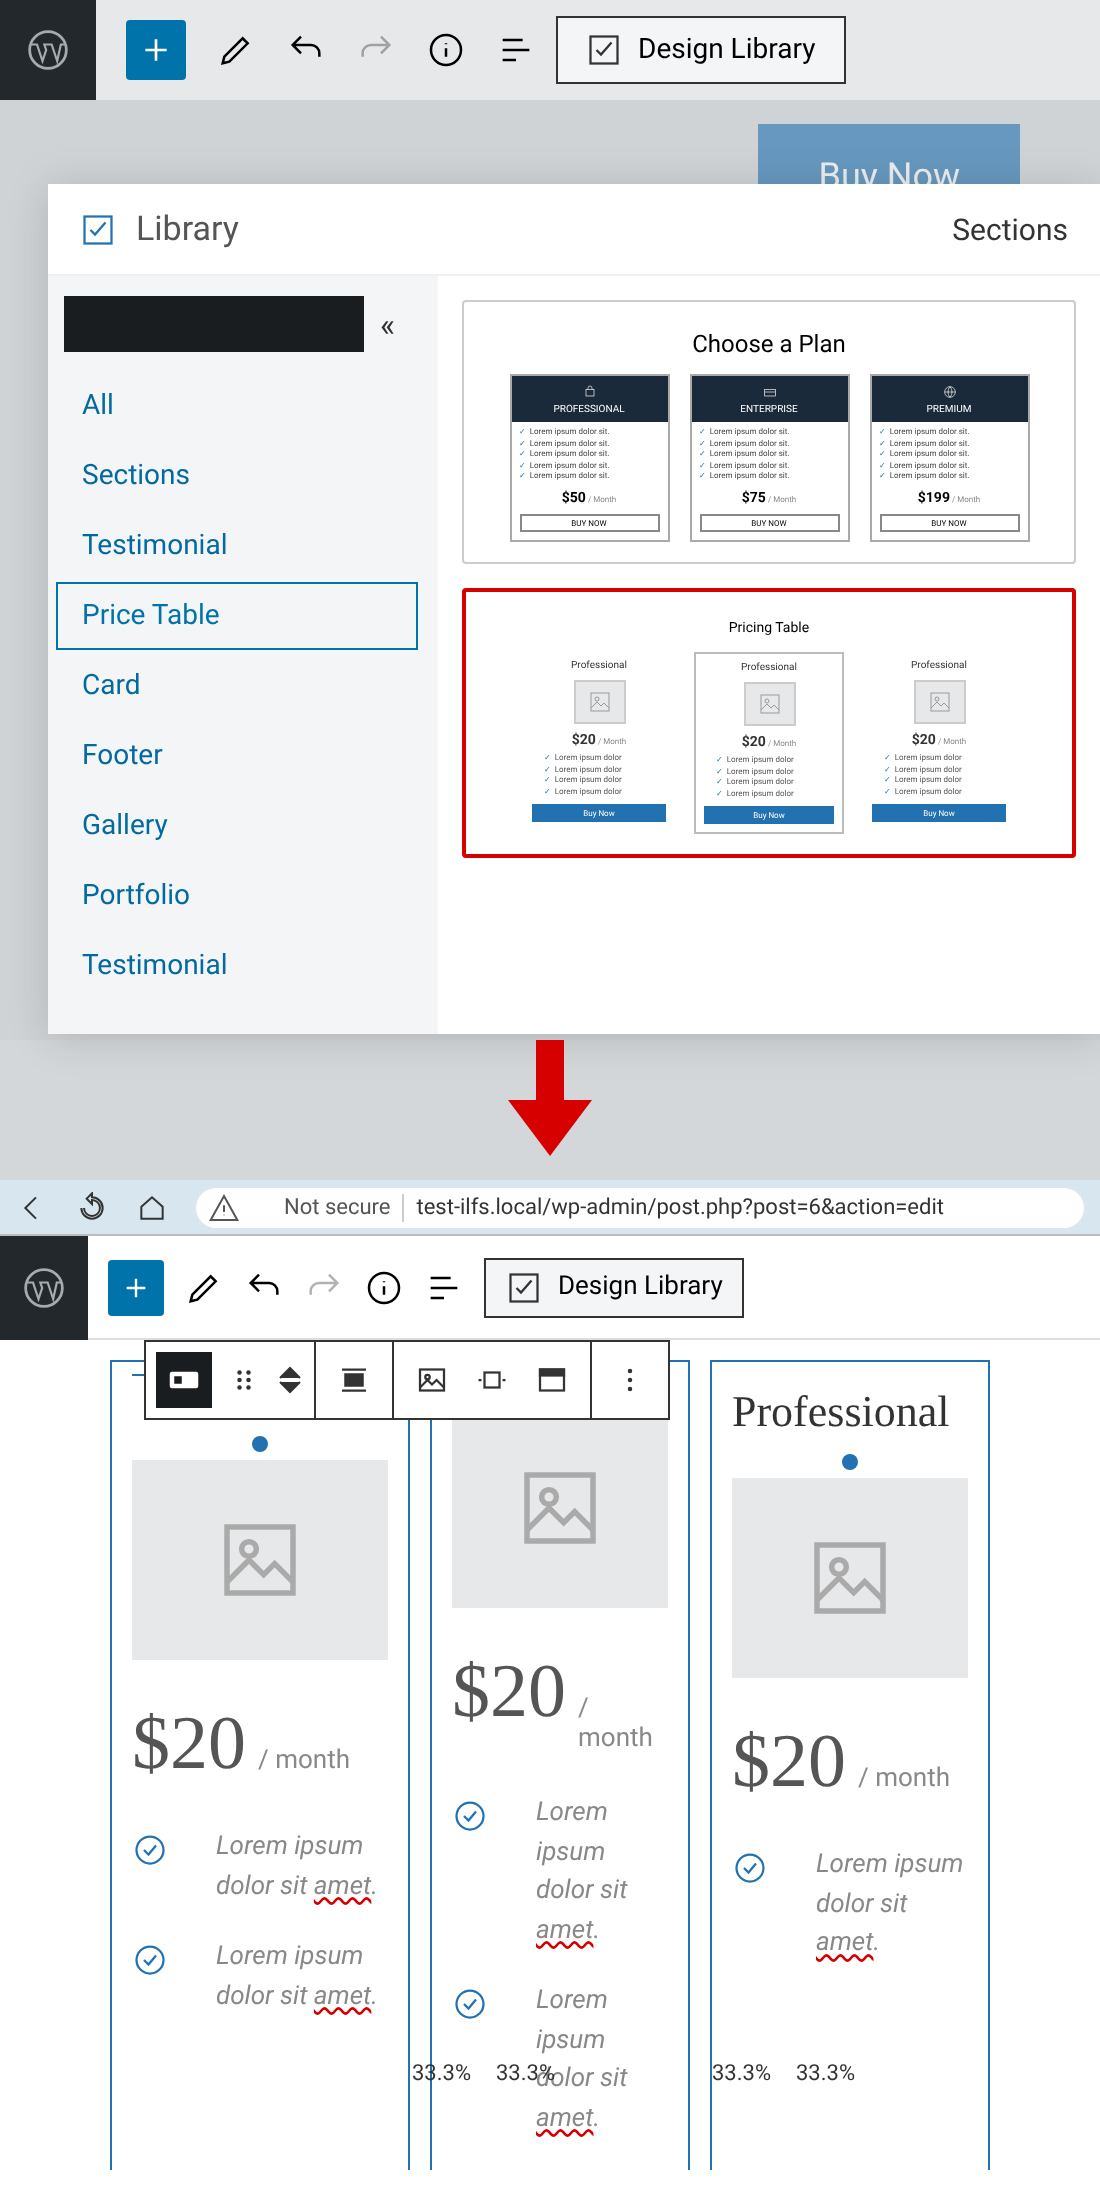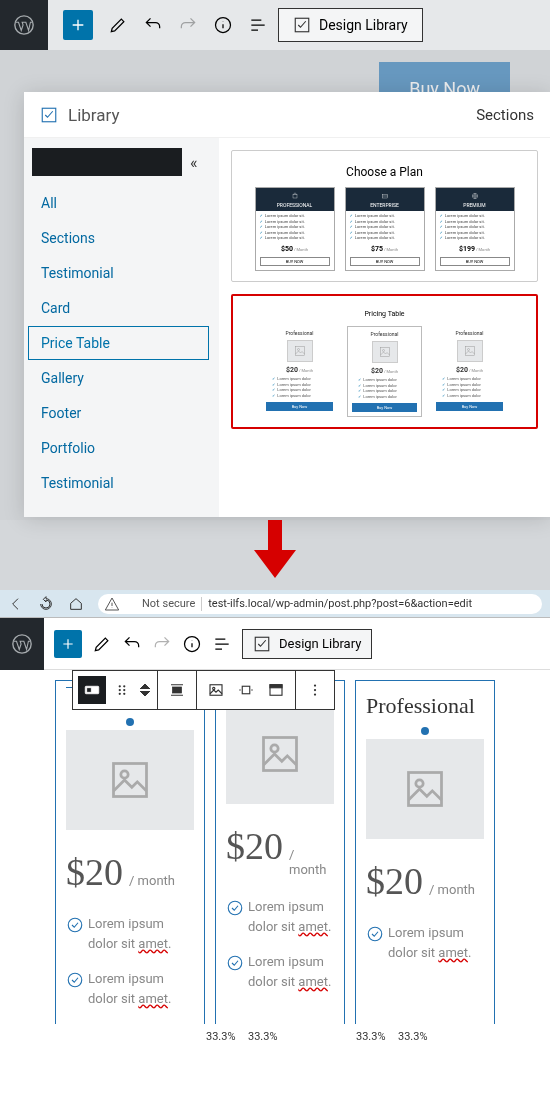--- a/index.html
+++ b/index.html
@@ -80,21 +80,21 @@
 
   .editor { position: relative; padding: 10px 0 0; display:flex; gap:10px; justify-content:center;}
   .col { border-left:1px solid #2271b1; border-right:1px solid #2271b1; border-top:1px solid #2271b1; width:160px; padding:6px 10px 0; position:relative;}
   .col-inner { border-top:1px solid #2271b1;}
   .col-title { font-size:22px; color:#333; font-family: Georgia, serif; margin-bottom: 8px; padding:6px 0 0;}
   .col-img { width: 100%; height: 100px; background: #e6e8ea; display: flex; align-items: center; justify-content: center; margin-bottom: 20px; margin-top:4px;}
   .col-img svg { width: 44px; height: 44px; stroke: #aaa; fill: none; stroke-width:1.5;}
   .price-row { display: flex; align-items: baseline; gap: 6px; margin-bottom: 20px; }
   .price { font-size: 38px; color: #555; font-family: Georgia, serif;}
   .per { font-size: 13px; color: #888; }
-  .feat-row { display: flex; gap: 4px; margin-bottom: 16px; align-items:flex-start;}
+  .feat-row { display: flex; gap: 24px; margin-bottom: 16px; align-items:flex-start;font-style:italic;}
   .feat-row svg { width:18px; height:18px; stroke:#2271b1; fill:none; stroke-width:1.5; flex-shrink:0; margin-top:2px;}
   .feat-txt { font-size: 13px; color: #888; line-height:1.5;}
   .feat-txt .underline { text-decoration: underline wavy #d60000; text-decoration-skip-ink: none;}
   .dot { width:8px; height:8px; background:#2271b1; border-radius:50%; margin:0 auto 4px;}
   .pct { font-size:11px; color:#333; }
 
   
   .block-toolbar { position: absolute; left: 72px; top: 670px; height: 40px; background: #fff; border: 1px solid #333; display: flex; align-items: center; z-index:5;}
   .block-toolbar .seg { display:flex; align-items:center; height:100%; padding:0 4px;}
   .block-toolbar .sep { width:1px; height:100%; background:#333;}
@@ -171,24 +171,24 @@
     <div class="lib-body">
       <div class="lib-side">
         <div class="search-row">
           <input class="search-box" style="">
           <span class="collapse">«</span>
         </div>
         <div class="cats">
           <div class="cat">All</div>
           <div class="cat">Sections</div>
           <div class="cat">Testimonial</div>
+          <div class="cat selected">Price Table</div>
           <div class="cat">Card</div>
-          <div class="cat selected">Price Table</div>
+          <div class="cat">Footer</div>
           <div class="cat">Gallery</div>
-          <div class="cat">Footer</div>
           <div class="cat">Portfolio</div>
           <div class="cat">Testimonial</div>
         </div>
       </div>
       <div class="lib-main">
 
         <div class="tpl">
           <div class="tpl-title">Choose a Plan</div>
           <div class="plans" id="t1plans">
               <div class="plan">

